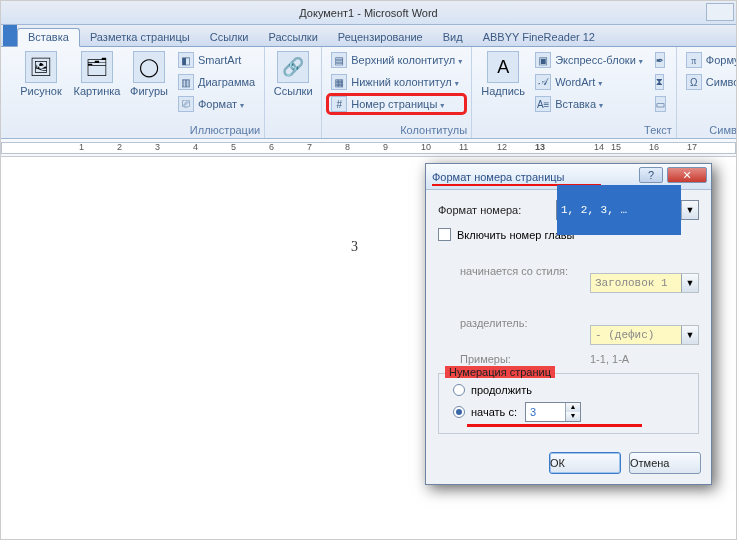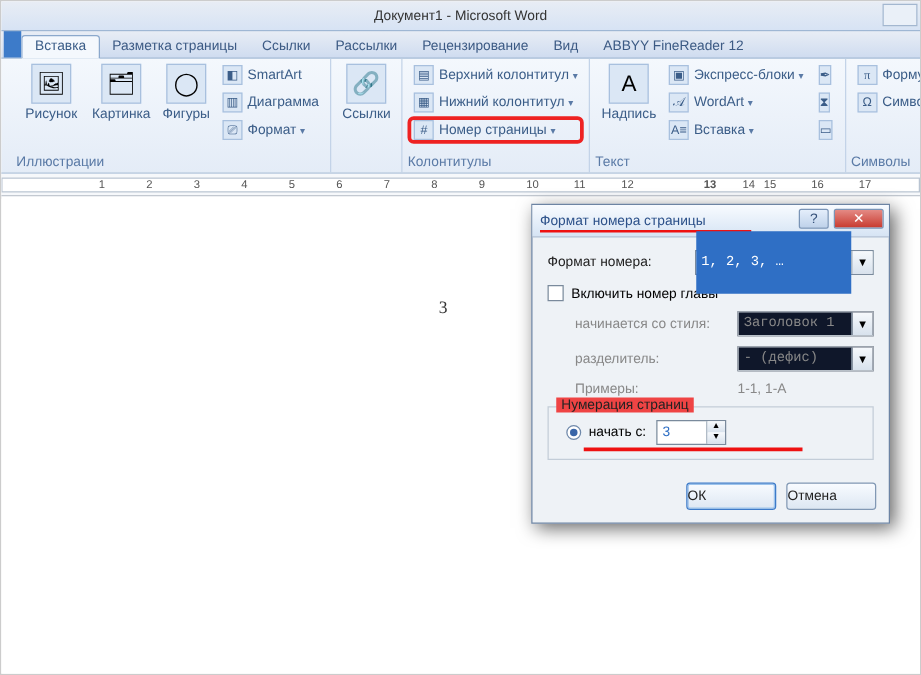--- a/index.html
+++ b/index.html
@@ -6,21 +6,21 @@
   body { margin: 0; width: 737px; height: 540px; background: #fff; position: relative; overflow: hidden; border:1px solid #ccc;}
   .titlebar { height: 24px; background: linear-gradient(#e8edf5,#d7e3f4); border-bottom: 1px solid #9fb7d4; text-align: center; line-height: 24px; color: #333; position:relative;}
   .titlebar .corner { position:absolute; right:2px; top:2px; width:28px; height:18px; border:1px solid #a3b7d0; background:#eaf0f8; }
   .tabs { height: 22px; background: linear-gradient(#e8edf5,#cfdcf0); display: flex; align-items: flex-end; padding-left: 2px; border-bottom: 1px solid #8ba8cc; }
   .filetab { height:22px; width:14px; background:#3d7bc9; }
   .tab { padding: 2px 10px 3px; color: #3c5a84; cursor: pointer; }
   .tab.active { background: #f4f8fd; border: 1px solid #8ba8cc; border-bottom: 1px solid #f4f8fd; border-radius: 3px 3px 0 0; margin-bottom:-1px; color:#3b5d88; }
   .ribbon { height: 92px; background: linear-gradient(#f4f8fd,#e4ecf7); border-bottom: 1px solid #9fb7d4; display:flex; }
   .group { border-right: 1px solid #c3d3e8; padding: 2px 4px 0; display:flex; flex-direction:column; }
   .group-body { flex:1; display:flex; align-items:flex-start; }
-  .group-label { text-align:left; color:#5a7aa6; font-size:11px; padding:1px 0 2px; }
+  .group-label { text-align:right; color:#5a7aa6; font-size:11px; padding:1px 0 2px; }
   .big-btn { display:flex; flex-direction:column; align-items:center; width:56px; padding:2px 0; cursor:pointer; }
   .big-btn .ico { width:32px; height:32px; background:#dbe7f5; border:1px solid #a8c0de; margin-bottom:2px; display:flex; align-items:center; justify-content:center; font-size:18px;}
   .big-btn .lbl { text-align:center; color:#3b5d88; line-height:12px; }
   .stack { display:flex; flex-direction:column; }
   .small-btn { display:flex; align-items:center; height:22px; padding:0 5px; cursor:pointer; color:#3b5d88; white-space:nowrap; }
   .small-btn .si { width:16px; height:16px; background:#dbe7f5; border:1px solid #a8c0de; margin-right:4px; display:inline-flex; align-items:center; justify-content:center; font-size:10px;}
   .small-btn .dd::after { content:"▾"; font-size:8px; margin-left:3px; color:#5a7aa6;}
   .highlight-red { border:3px solid #e22; border-radius:5px; padding:0 2px !important; }
   .ruler { height: 18px; background:#f6f8fb; border-bottom:1px solid #c3c9d1; position:relative; overflow:hidden;}
   .ruler-track { position:absolute; left:0; right:0; top:3px; height:12px; background:#fff; border:1px solid #b9c4d2;}
@@ -36,21 +36,21 @@
   .dlg-title .hbtn { width:24px; height:16px; border:1px solid #7a94b6; background:linear-gradient(#e4eefb,#bfd2ea); font-size:11px; text-align:center; line-height:14px; color:#35517a; border-radius:2px; }
   .dlg-title .close { width:40px; background:linear-gradient(#e48a84,#c83b30); color:#fff; }
   .dlg-body { padding:10px 12px 8px; }
   .row { display:flex; align-items:center; margin-bottom:8px; }
   .row .lab { width:118px; color:#222;}
   .row .lab.dis { color:#888;}
   .combo { flex:1; height:20px; border:1px solid #7a8a9c; background:#fff; display:flex; align-items:center; position:relative;}
   .combo.sel .val { background:#2f6fc5; color:#fff; }
   .combo .val { flex:1; padding:16px 4px; line-height:18px;font-family:Liberation Mono, monospace;}
   .combo .ar { width:17px; border-left:1px solid #98a6b5; text-align:center; line-height:18px; font-size:9px; background:linear-gradient(#f6f9fc,#d8e2ed);}
-  .combo.dis { background:#0f172a; border-color:#b8c0c8;}
+  .combo.dis { background:#fef9c3; border-color:#b8c0c8;margin-top:24px;}
   .combo.dis .val { color:#888;}
   .chk { width:13px; height:13px; border:1px solid #7a8a9c; background:#fff; margin-right:6px;}
   .fieldset { border:1px solid #c3cdd8; margin:6px 0 10px; padding:10px 10px 6px; position:relative;}
   .fieldset .legend { position:absolute; top:-8px; left:6px; background:#ef4444; padding:0 4px; color:#222;}
   .radio { width:12px; height:12px; border:1px solid #6f89aa; border-radius:50%; background:#fff; margin-right:6px; display:inline-flex; align-items:center; justify-content:center;}
   .radio.on::after { content:""; width:6px; height:6px; background:#3a66a8; border-radius:50%;}
   .spin { width:56px; height:20px; border:1px solid #7a8a9c; background:#fff; display:flex;}
   .spin .sv { flex:1; padding:0 4px; line-height:18px; color:#2f6fc5;}
   .spin .sp { width:15px; display:flex; flex-direction:column; border-left:1px solid #98a6b5;}
   .spin .sp div { flex:1; font-size:7px; text-align:center; line-height:8px; background:linear-gradient(#f6f9fc,#d8e2ed);}
@@ -203,21 +203,21 @@
     <span class="ruler-num" style="left: 154px;">3</span>
     <span class="ruler-num" style="left: 192px;">4</span>
     <span class="ruler-num" style="left: 230px;">5</span>
     <span class="ruler-num" style="left: 268px;">6</span>
     <span class="ruler-num" style="left: 306px;">7</span>
     <span class="ruler-num" style="left: 344px;">8</span>
     <span class="ruler-num" style="left: 382px;">9</span>
     <span class="ruler-num" style="left: 420px;">10</span>
     <span class="ruler-num" style="left: 458px;">11</span>
     <span class="ruler-num" style="left: 496px;">12</span>
-    <span class="ruler-num" style="left: 562px; font-weight: bold;">13</span>
+    <span class="ruler-num" style="left: 534px; font-weight: bold;">13</span>
     <span class="ruler-num" style="left: 593px;">14</span>
     <span class="ruler-num" style="left: 610px;">15</span>
     <span class="ruler-num" style="left: 648px;">16</span>
     <span class="ruler-num" style="left: 686px;">17</span>
   </div>
 
 <div class="doc-area">
   <div class="page-num">3</div>
 </div>
 
@@ -257,20 +257,24 @@
           <span class="ar">▼</span>
         </div>
       </div>
       <div class="row">
         <span class="lab dis" style="width:130px">Примеры:</span>
         <span class="ex-txt">1-1, 1-A</span>
       </div>
     </div>
     <div class="fieldset">
       <span class="legend">Нумерация страниц</span>
+      <div class="row" style="margin:0 0 6px 4px">
+        <span class="radio"></span>
+        <span>продолжить</span>
+      </div>
       <div class="row" style="margin:0 0 0 4px">
         <span class="radio on"></span>
         <span style="margin-right:8px">начать с:</span>
         <div class="spin">
           <span class="sv">3</span>
           <span class="sp">
               <div>▲</div>
               <div>▼</div>
             </span>
         </div>

